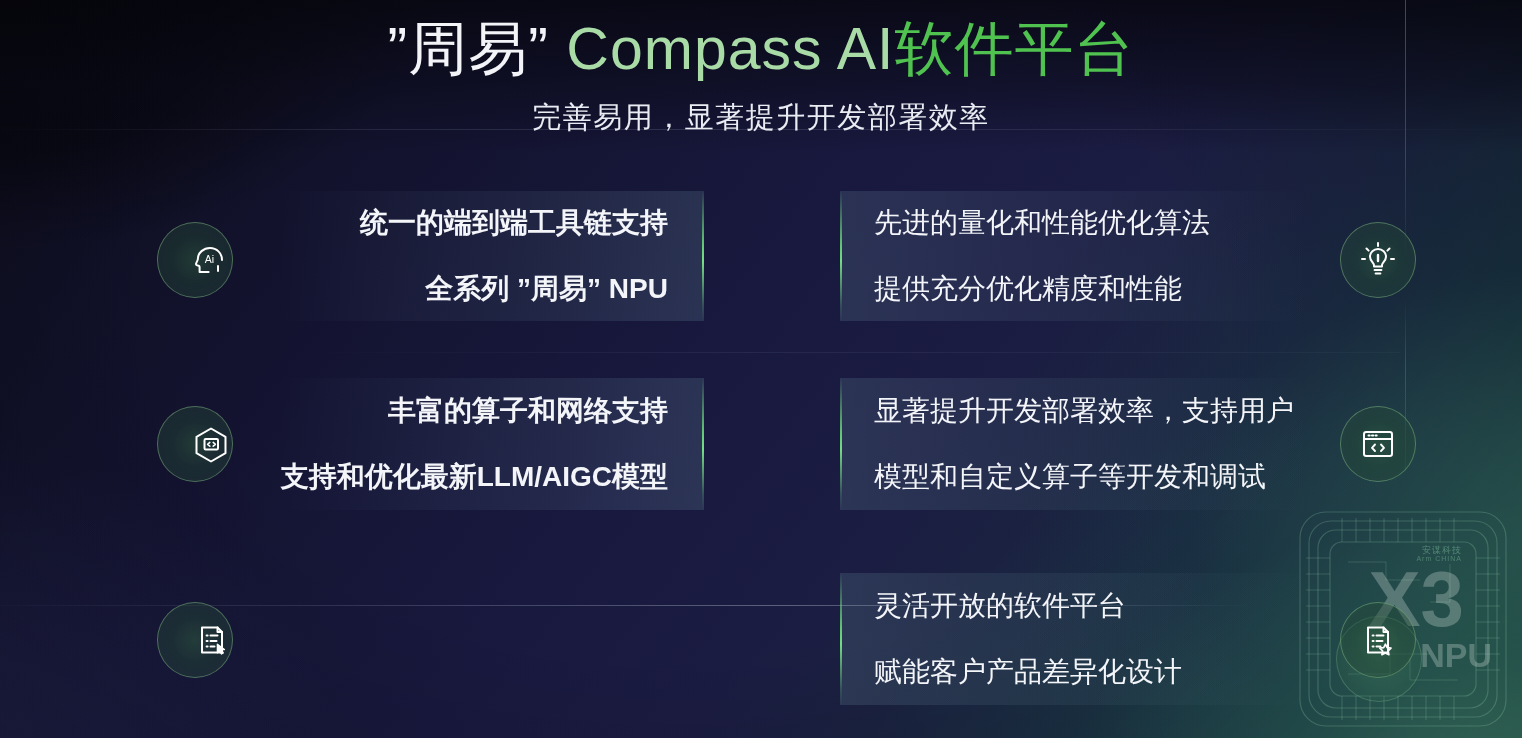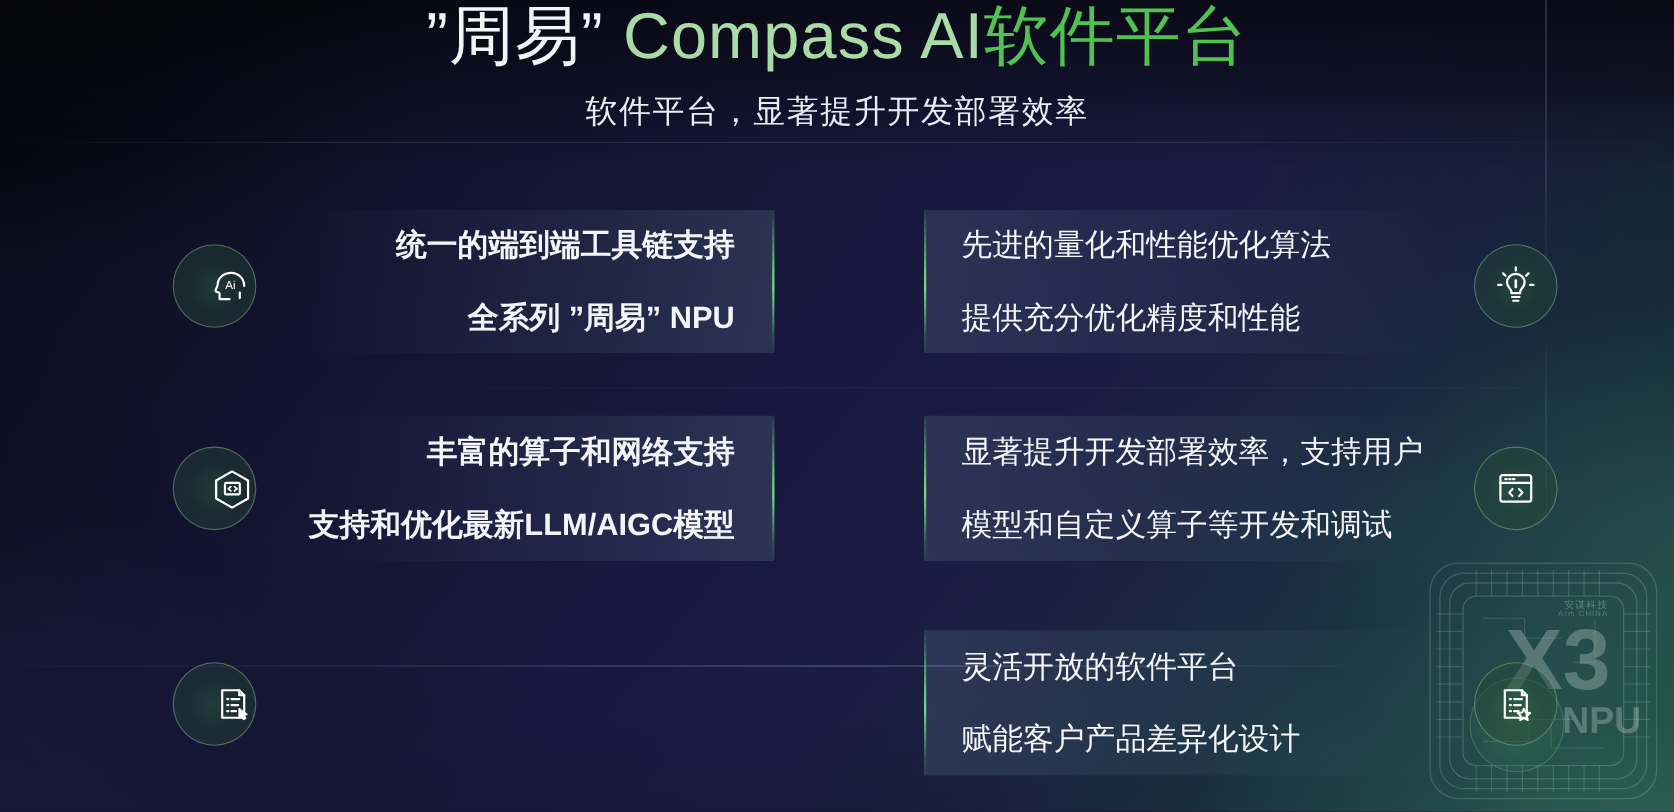--- a/index.html
+++ b/index.html
@@ -38,21 +38,21 @@
   .hline.a{left:0;top:129px;width:1522px;background:linear-gradient(90deg, rgba(190,210,230,0) 0%, rgba(190,210,230,0.10) 18%, rgba(190,210,230,0.16) 50%, rgba(190,210,230,0.04) 88%, rgba(190,210,230,0) 100%);}
   .hline.b{left:0;top:605px;width:1250px;background:linear-gradient(90deg, rgba(200,220,235,0.015) 0%, rgba(200,220,235,0.16) 30%, rgba(215,230,240,0.34) 62%, rgba(200,220,235,0.10) 92%, rgba(200,220,235,0) 100%);}
   .hline.c{left:300px;top:352px;width:1100px;background:linear-gradient(90deg, rgba(200,220,235,0) 0%, rgba(200,220,235,0.07) 40%, rgba(200,220,235,0.03) 100%);}
   .vline{position:absolute;width:1px;pointer-events:none;}
   .vline.a{left:1405px;top:0px;height:258px;background:linear-gradient(180deg, rgba(190,215,225,0.30) 0%, rgba(170,205,215,0.22) 60%, rgba(170,205,215,0) 100%);}
   .vline.b{left:1405px;top:300px;height:170px;background:linear-gradient(180deg, rgba(170,205,215,0.0) 0%, rgba(170,205,215,0.20) 40%, rgba(170,205,215,0.08) 100%);}
 
   
   .header{position:absolute;left:0;top:0;width:1522px;text-align:center;z-index:6;}
   .title{
-    margin:0;padding-top:0;
+    margin:0;padding-top:16px;
     font-size:59px;line-height:1.12;font-weight:400;letter-spacing:1px;
     white-space:nowrap;
   }
   .title .w{color:#f2f4f8;}
   .title .g{color:#a9dba6;}
   .title .g2{color:#4fc24f;}
   .subtitle{
     margin:16px 0 0 0;
     font-size:29px;color:#e9ecf2;font-weight:400;letter-spacing:1.5px;
   }
@@ -171,21 +171,21 @@
     </svg>
     <div class="chip-label cn">安谋科技</div>
     <div class="chip-label en">Arm CHINA</div>
     <div class="chip-label x3">X3</div>
     <div class="chip-label npu">NPU</div>
     <div class="chip-badge"></div>
   </div>
 
   <div class="header">
     <h1 class="title"><span class="w">”</span><span class="w">周易</span><span class="w">”</span>&nbsp;<span class="g">Compass AI</span><span class="g2">软件平台</span></h1>
-    <p class="subtitle">软件平台，显著提升开发部署效率</p>
+    <p class="subtitle">完善易用，显著提升开发部署效率</p>
   </div>
 
   <div class="cards">
 
     <div class="badge l b1">
       <svg width="40" height="40" viewBox="0 0 40 40" fill="none" stroke="#ffffff" stroke-width="2" stroke-linecap="round" stroke-linejoin="round">
         <path d="M30 20c0-7-5.4-12-12-12S6 13 6 18c0 3-2 4.6-2 6 0 1.2 1.6 1.6 2.6 1.8.7.2 1 .6 1 1.3V32h9"></path>
         <path d="M26 26v5"></path>
         <text x="17.5" y="22.5" font-family="Liberation Sans, sans-serif" font-size="10.5" fill="#ffffff" stroke="none" text-anchor="middle">Ai</text>
       </svg>

